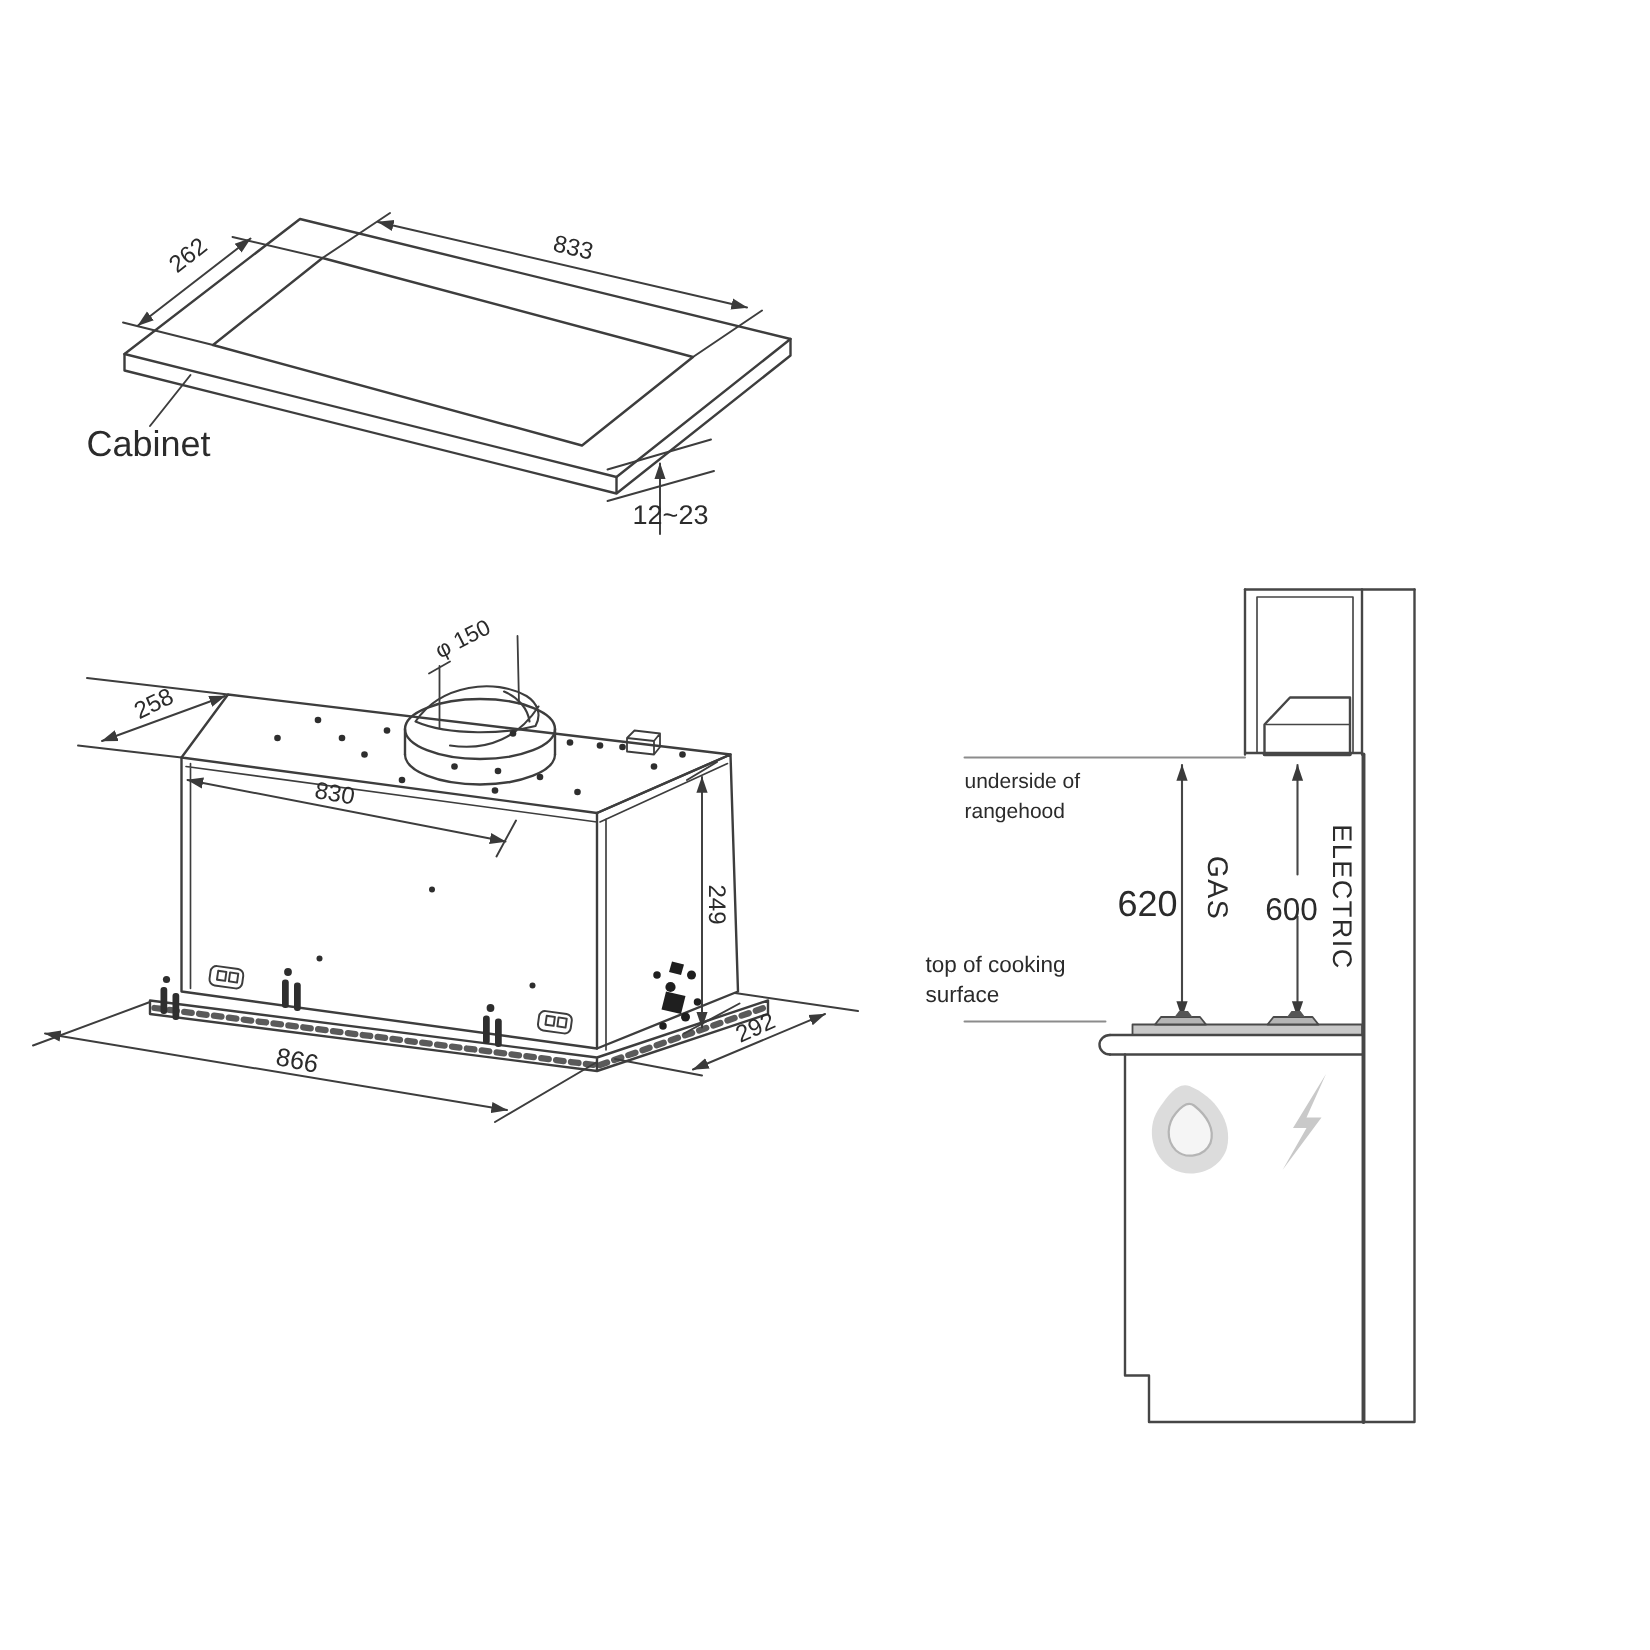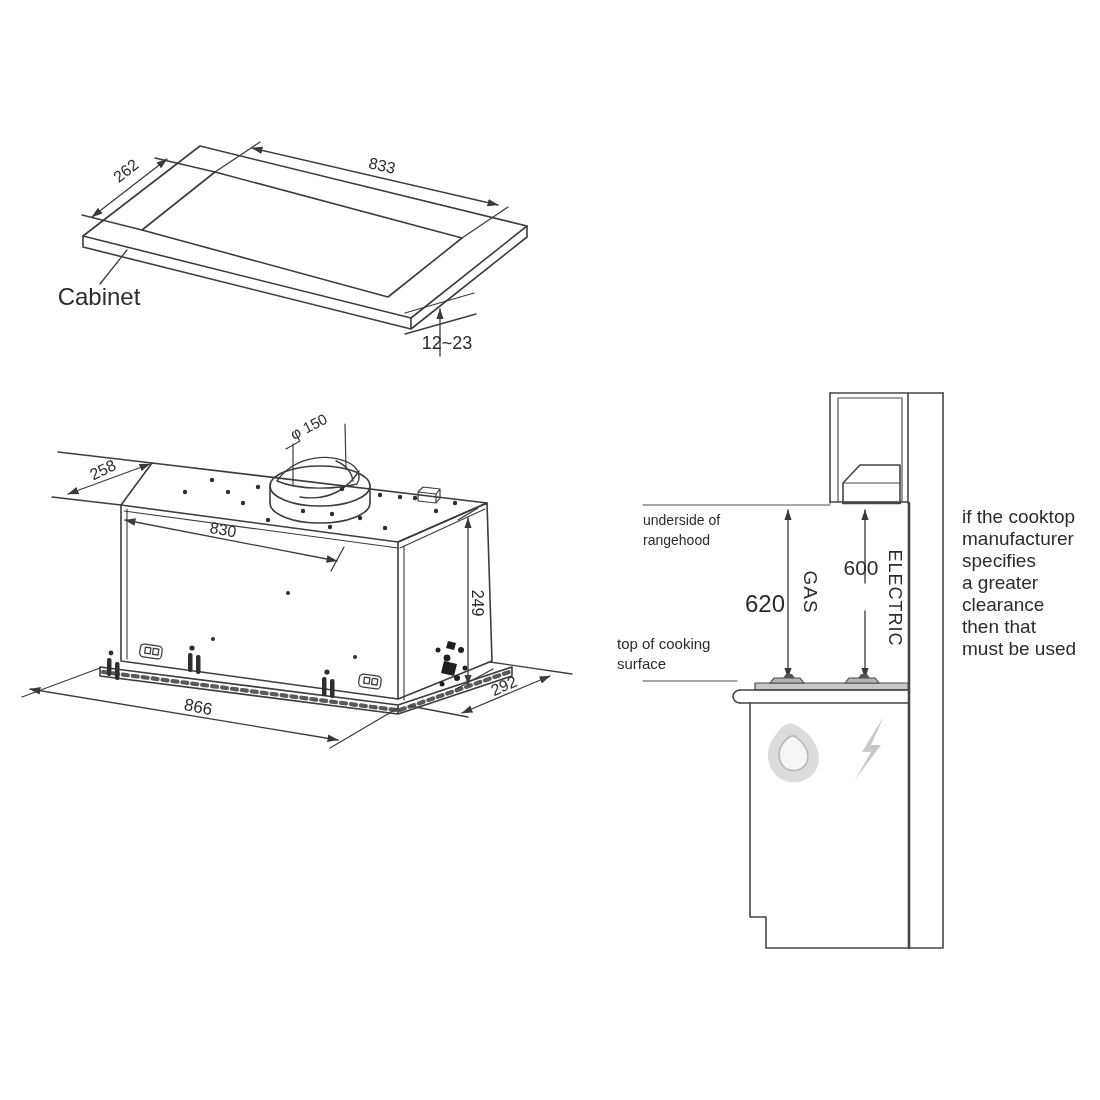--- a/index.html
+++ b/index.html
@@ -19,21 +19,21 @@
   #lbl-830{left:223px;top:530px;font-size:16px;transform:translate(-50%,-50%) rotate(10deg);}
   #lbl-249{left:477px;top:603px;font-size:16px;transform:translate(-50%,-50%) rotate(90deg);}
   #lbl-866{left:198px;top:708px;font-size:17px;transform:translate(-50%,-50%) rotate(11deg);}
   #lbl-292{left:504px;top:686px;font-size:16px;transform:translate(-50%,-50%) rotate(-24deg);}
   
   #lbl-underside{left:617px;top:510px;font-size:14px;line-height:20px;transform:none;margin-left:26px;}
   #lbl-topcooking{left:617px;top:634px;font-size:15px;line-height:20px;transform:none;}
   #lbl-620{left:785px;top:604px;font-size:24px;transform:translate(-100%,-50%);}
   #lbl-gas{left:810px;top:592px;font-size:19px;letter-spacing:1px;
            transform:translate(-50%,-50%) rotate(90deg);}
-  #lbl-600{left:861px;top:568px;font-size:21px;}
+  #lbl-600{left:861px;top:607px;font-size:21px;}
   #lbl-electric{left:894px;top:598px;font-size:18px;letter-spacing:1px;
            transform:translate(-50%,-50%) rotate(90deg);}
   #lbl-note{left:962px;top:506px;font-size:19px;line-height:22px;transform:none;}
 </style>
 </head>
 <body>
 
 <div id="stage">
 
   <svg id="lineart" width="1100" height="1100" viewBox="0 0 1100 1100" xmlns="http://www.w3.org/2000/svg">
@@ -211,20 +211,13 @@
   <span class="lbl" id="lbl-292">292</span>
 
   <span class="lbl" id="lbl-underside">underside of
 rangehood</span>
   <span class="lbl" id="lbl-topcooking">top of cooking
 surface</span>
   <span class="lbl" id="lbl-620">620</span>
   <span class="lbl" id="lbl-gas">GAS</span>
   <span class="lbl" id="lbl-600">600</span>
   <span class="lbl" id="lbl-electric">ELECTRIC</span>
-  <span class="lbl" id="lbl-note">if the cooktop
-manufacturer
-specifies
-a greater
-clearance
-then that
-must be used</span>
 </div>
 
 </body></html>

